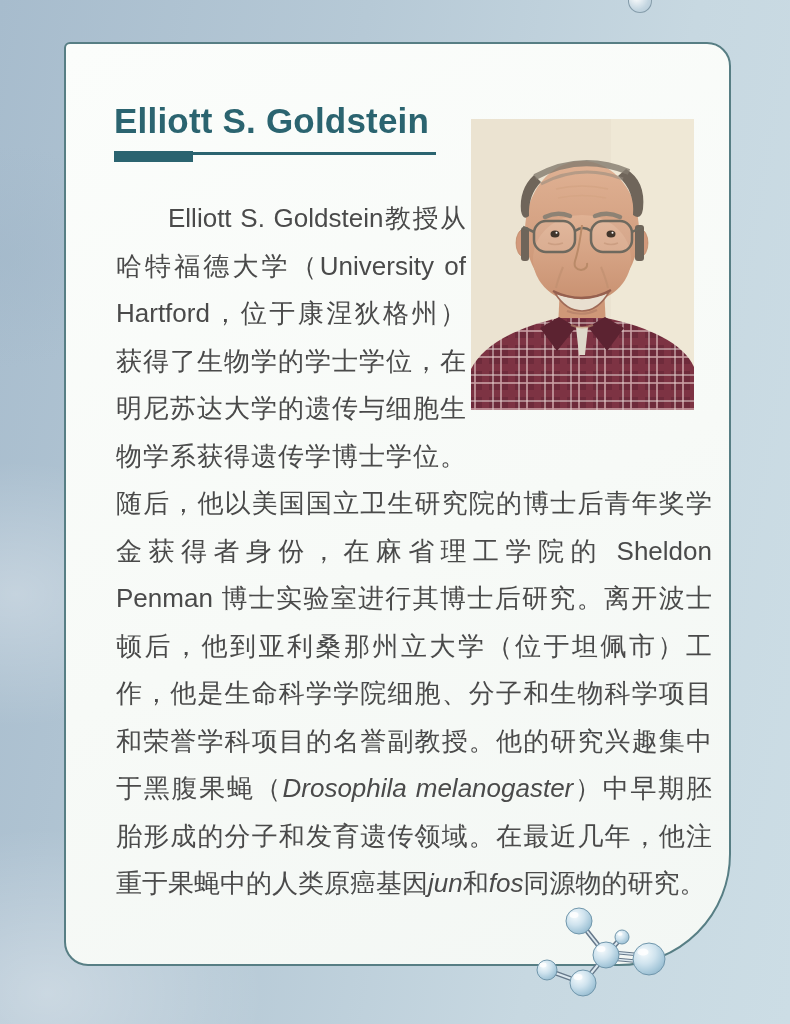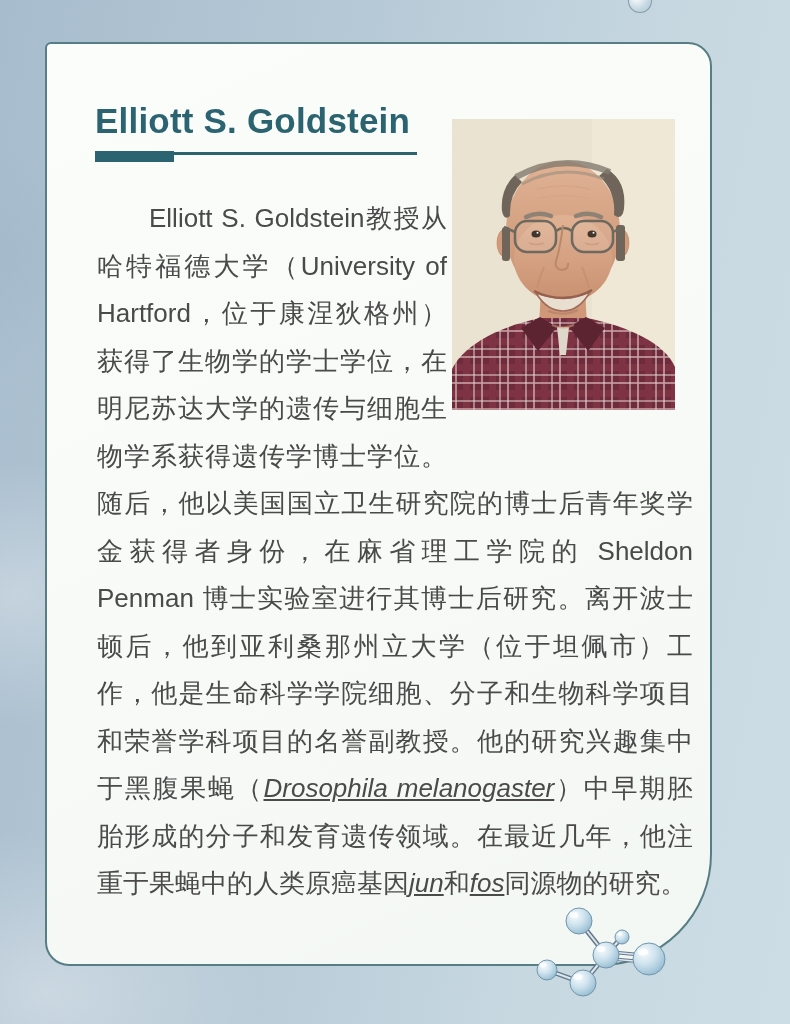--- a/index.html
+++ b/index.html
@@ -6,41 +6,41 @@
   .page{
     position:relative;width:790px;height:1024px;overflow:hidden;
     font-family:"Liberation Sans","DejaVu Sans",sans-serif;
     background:
       radial-gradient(ellipse 260px 190px at 2% 58%, rgba(255,255,255,.30), transparent 70%),
       radial-gradient(ellipse 300px 230px at 6% 97%, rgba(255,255,255,.34), transparent 72%),
       radial-gradient(ellipse 220px 160px at 0% 25%, rgba(160,182,200,.45), transparent 70%),
       linear-gradient(100deg,#a7bccd 0%,#b6c9d6 38%,#c7d8e1 72%,#ccdde5 100%);
   }
   .card{
-    position:absolute;left:45px;top:42px;width:667px;height:924px;box-sizing:border-box;
+    position:absolute;left:64px;top:42px;width:667px;height:924px;box-sizing:border-box;
     background:linear-gradient(155deg,#fbfdfb 0%,#f7faf7 55%,#f3f7f4 100%);
     border:2px solid #577e84;
     border-radius:6px 24px 112px 24px;
   }
   .title{
     position:absolute;left:48px;top:56px;margin:0;
     font-size:35px;line-height:42px;font-weight:700;color:#2b6470;letter-spacing:.2px;
   }
   .rule{position:absolute;left:48px;top:107px;width:322px;height:11px;}
   .rule-thin{position:absolute;left:0;top:1px;width:100%;height:3px;background:#2b6470;}
   .rule-thick{position:absolute;left:0;top:0;width:79px;height:11px;background:#2b6470;}
   .photo{position:absolute;left:405px;top:75px;width:223px;height:291px;overflow:hidden;}
   .photo svg{display:block;}
   .bio-area{
     position:absolute;left:50px;top:151px;width:596px;
     color:#4a4a4a;font-size:26px;line-height:47.5px;text-align:justify;
   }
   .photo-spacer{float:right;width:246px;height:238px;}
   .bio-area p{margin:0;text-indent:2em;}
-  .bio-area i{font-style:italic;text-decoration:underline;}
+  .bio-area i{font-style:italic;}
   .molecule{position:absolute;left:520px;top:895px;width:170px;height:129px;}
   .bubble-top{
     position:absolute;left:628px;top:-11px;width:24px;height:24px;border-radius:50%;box-sizing:border-box;
     background:radial-gradient(circle at 35% 35%, rgba(255,255,255,.95), rgba(195,214,226,.55) 60%, rgba(160,185,200,.5));
     border:1.5px solid rgba(115,140,155,.8);
   }
 </style>
 </head>
 <body>
 

